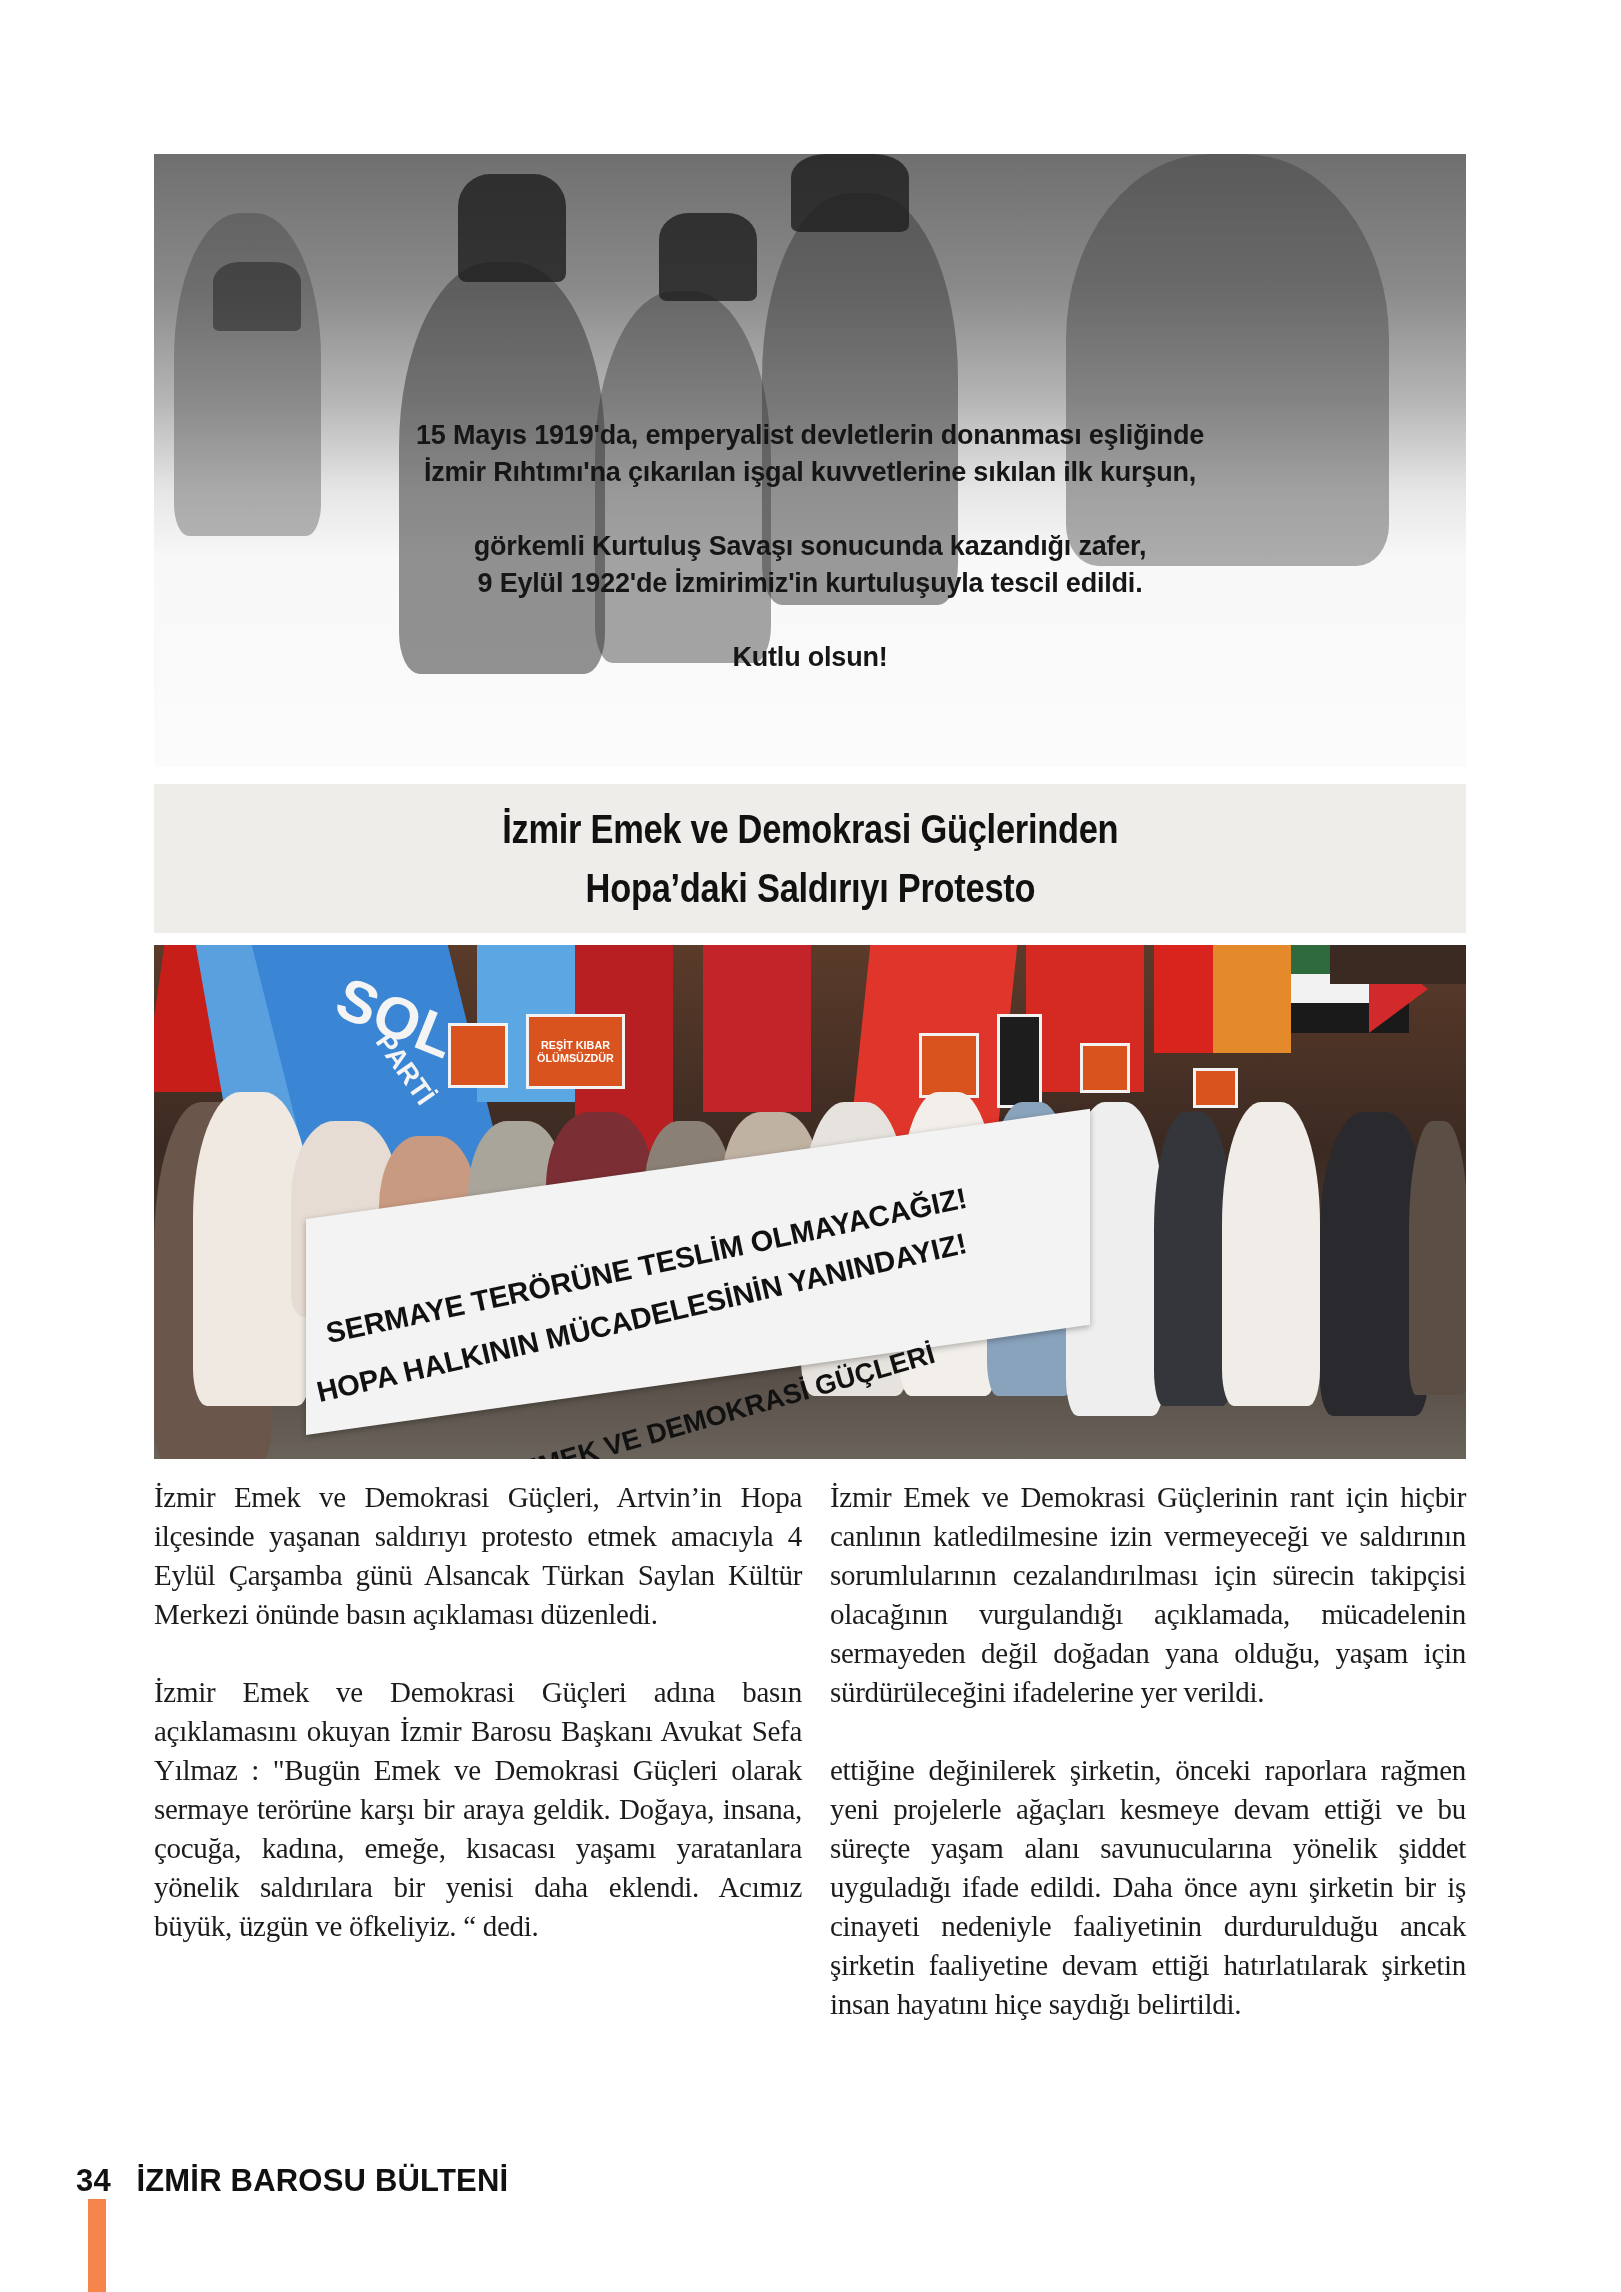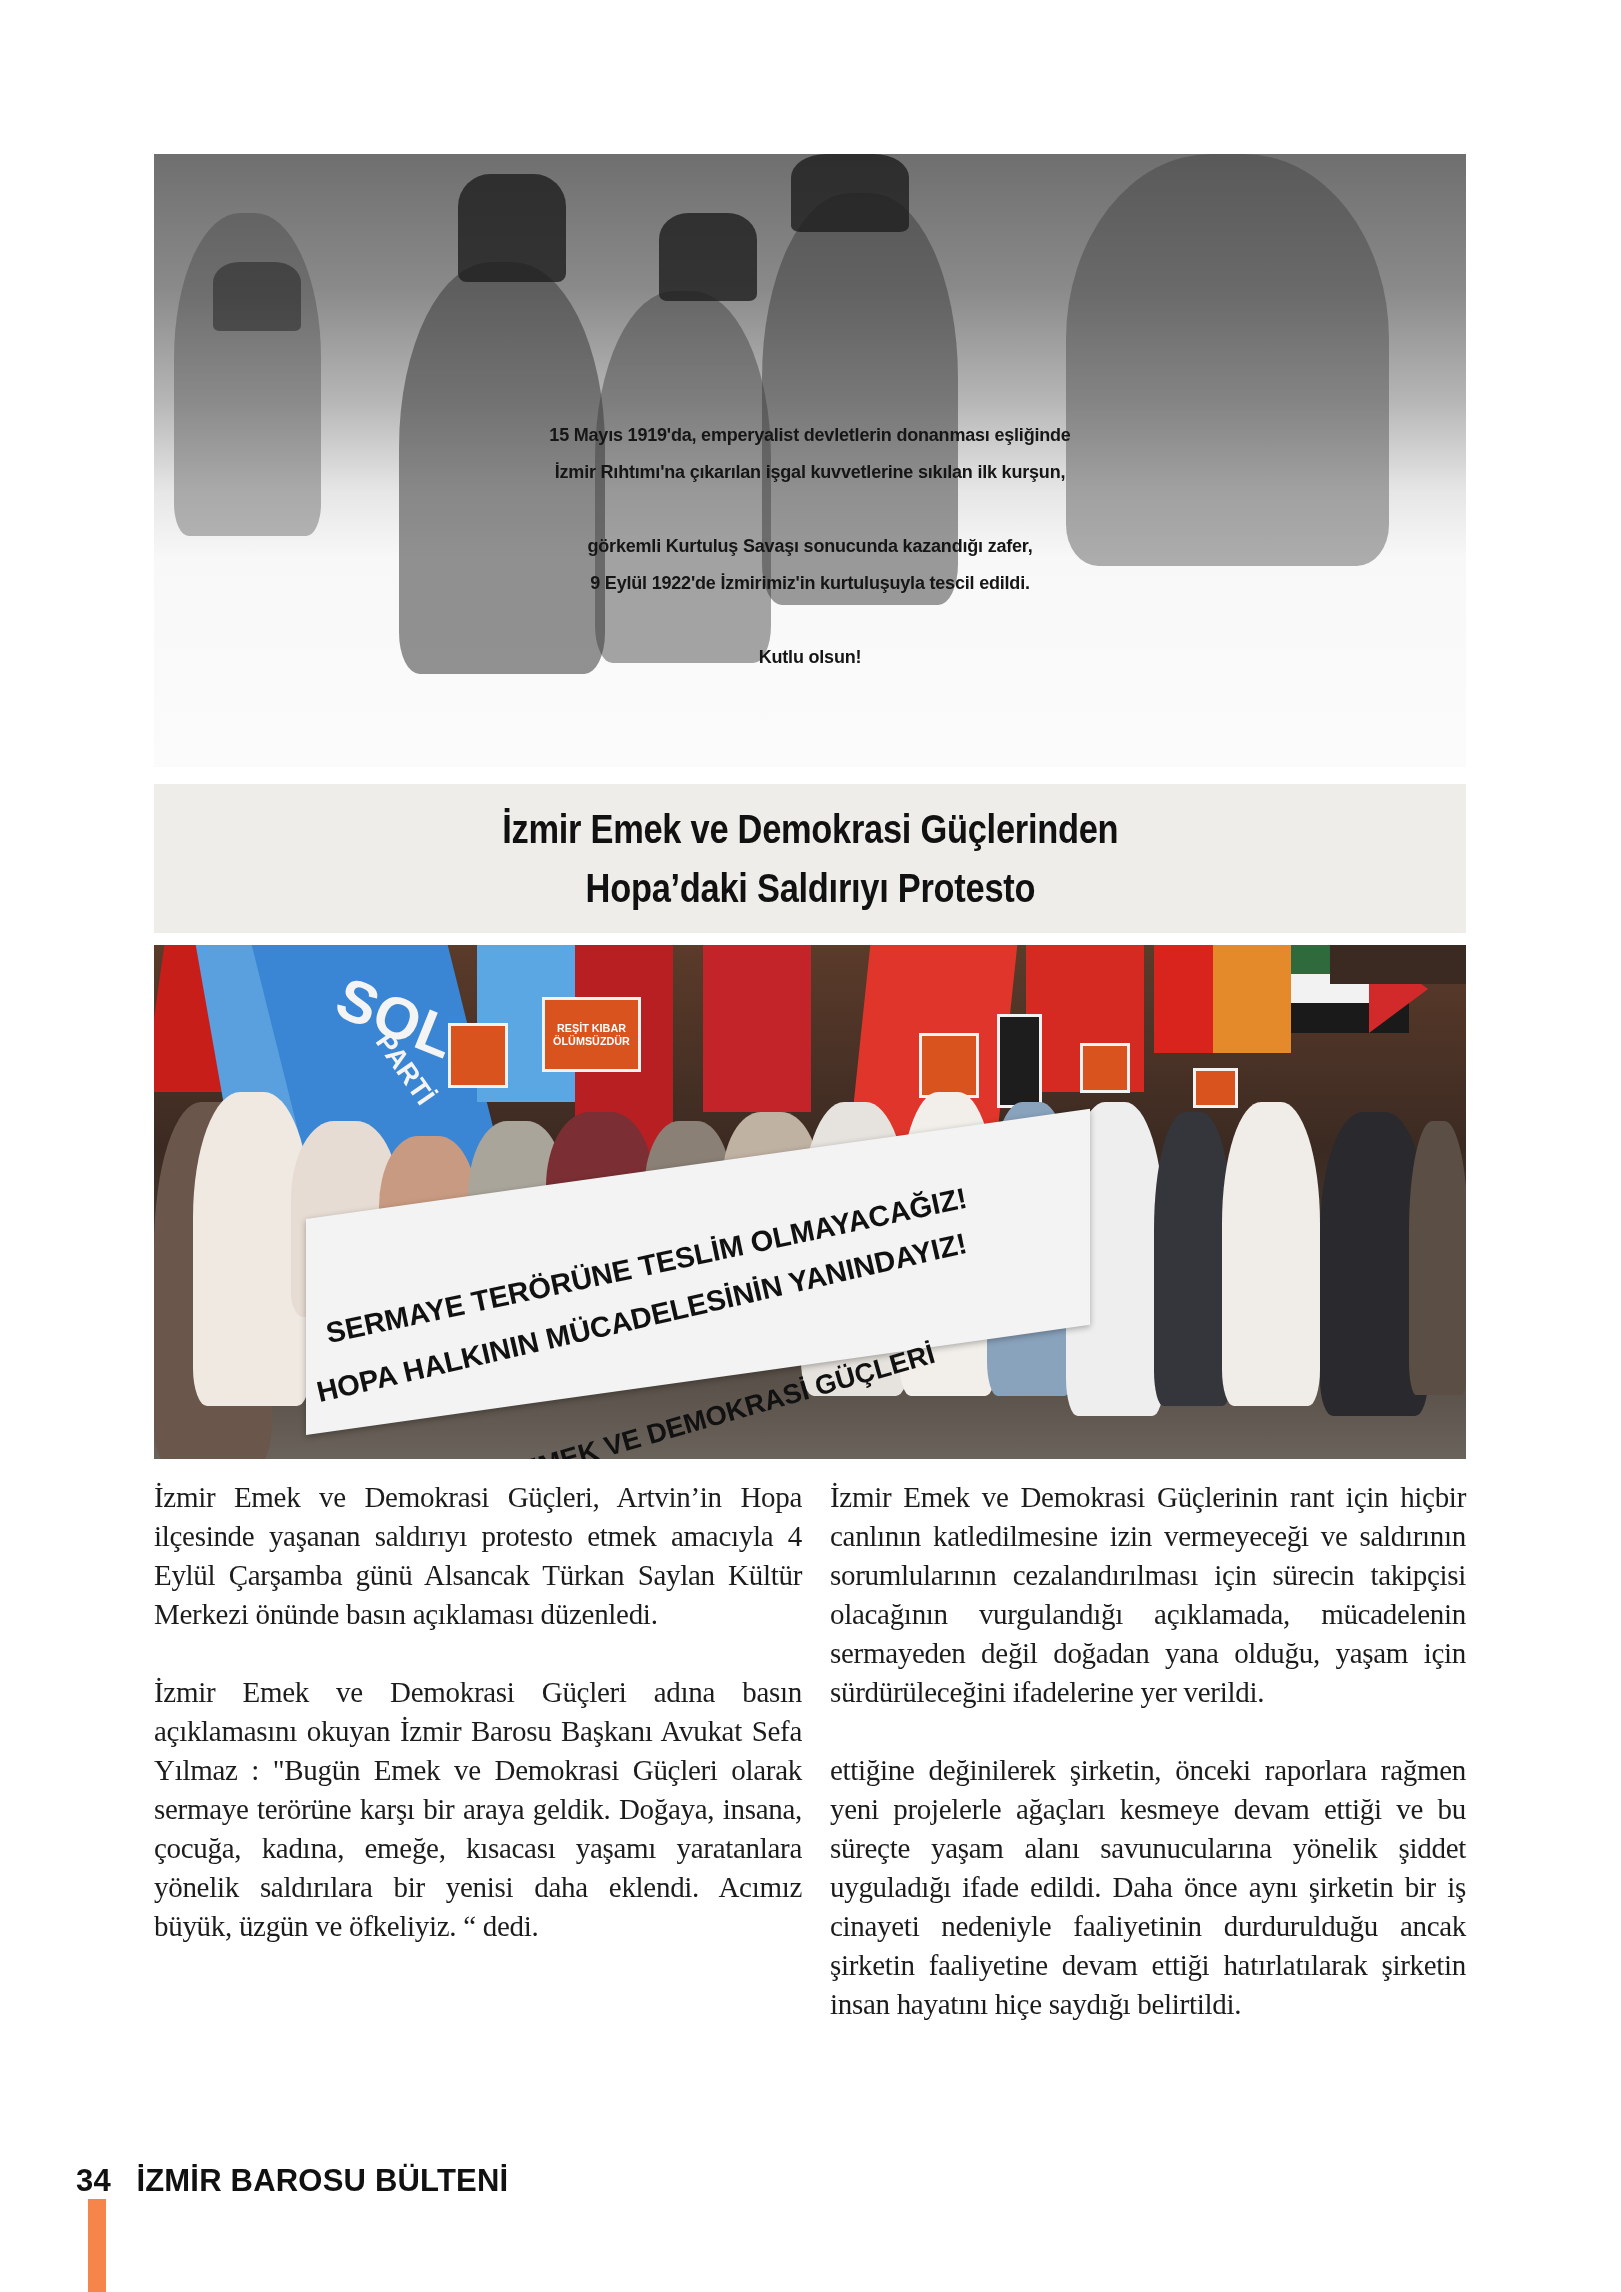--- a/index.html
+++ b/index.html
@@ -6,21 +6,21 @@
   body { width: 1621px; height: 2293px; position: relative; overflow: hidden; font-family: "DejaVu Sans", sans-serif; color: #1a1a1a; }
 
   
   .hero { position: absolute; left: 154px; top: 154px; width: 1312px; height: 613px; overflow: hidden;
           background: linear-gradient(180deg, #6f6f6f 0%, #8a8a8a 22%, #b5b5b5 40%, #e6e6e6 55%, #f8f8f8 66%, #fbfbfb 100%); }
   .hero .figs { position: absolute; inset: 0; }
   .hero .fig { position: absolute; border-radius: 45% 45% 10% 10%; background: #3a3a3a; opacity: .55; }
   .hero .hat { position: absolute; background: #1e1e1e; border-radius: 30% 30% 8% 8%; opacity: .8; }
   .hero .caption { position: absolute; left: 0; right: 0; top: 263px; text-align: center;
                    font-family: "Liberation Sans", sans-serif; font-weight: 700; color: #161616;
-                   font-size: 18px; line-height: 37px; letter-spacing: -0.2px; }
+                   font-size: 27px; line-height: 37px; letter-spacing: -0.2px; }
   .hero .caption p { margin: 0; }
   .hero .caption .block { margin-bottom: 37px; }
 
   
   .title-box { position: absolute; left: 154px; top: 784px; width: 1312px; height: 149px; background: #eeedea;
                display: flex; flex-direction: column; align-items: center; justify-content: center; }
   .title-box .line { font-family: "Liberation Sans", sans-serif; font-weight: 700; font-size: 40px; line-height: 59px;
                      color: #111; transform: scaleX(0.86); letter-spacing: -0.3px; }
 
   
@@ -95,21 +95,21 @@
   <div class="flag" style="left:421px;top:0;width:98px;height:216px;background:#b81f22"></div>
   <div class="flag" style="left:549px;top:0;width:108px;height:167px;background:#c2242a"></div>
   <div class="flag" style="left:706px;top:0;width:147px;height:196px;background:#e0352a;transform:skewX(-6deg)"></div>
   <div class="flag" style="left:872px;top:0;width:118px;height:147px;background:#d42a22"></div>
   <div class="flag" style="left:1000px;top:0;width:59px;height:108px;background:#d8241c"></div>
   <div class="flag" style="left:1059px;top:0;width:78px;height:108px;background:#e58a2a"></div>
   <div class="flag" style="left:1137px;top:0;width:118px;height:88px;background:linear-gradient(180deg,#2f6a3c 0 33%,#f2f2f2 33% 66%,#1a1a1a 66%)"></div>
   <div class="flag" style="left:1215px;top:0;width:0;height:0;border-top:44px solid transparent;border-bottom:44px solid transparent;border-left:59px solid #d22a2a"></div>
   <div class="flag" style="left:1176px;top:0;width:136px;height:39px;background:#3a2a22"></div>
 
-  <div class="sign" style="left:372px;top:52px;width:93px;height:69px;margin-left:16px;">
+  <div class="sign" style="left:372px;top:69px;width:93px;height:69px;">
     <span>REŞİT KIBAR</span>
     <span>ÖLÜMSÜZDÜR</span>
   </div>
   <div class="sign" style="left:294px;top:78px;width:54px;height:59px;"></div>
   <div class="sign" style="left:765px;top:88px;width:54px;height:59px;"></div>
   <div class="sign" style="left:843px;top:69px;width:39px;height:88px;background:#1d1d1d"></div>
   <div class="sign" style="left:926px;top:98px;width:44px;height:44px;"></div>
   <div class="sign" style="left:1039px;top:123px;width:39px;height:34px;"></div>
 
   <div class="person" style="left:0;top:157px;width:118px;height:363px;background:#6a564a"></div>

